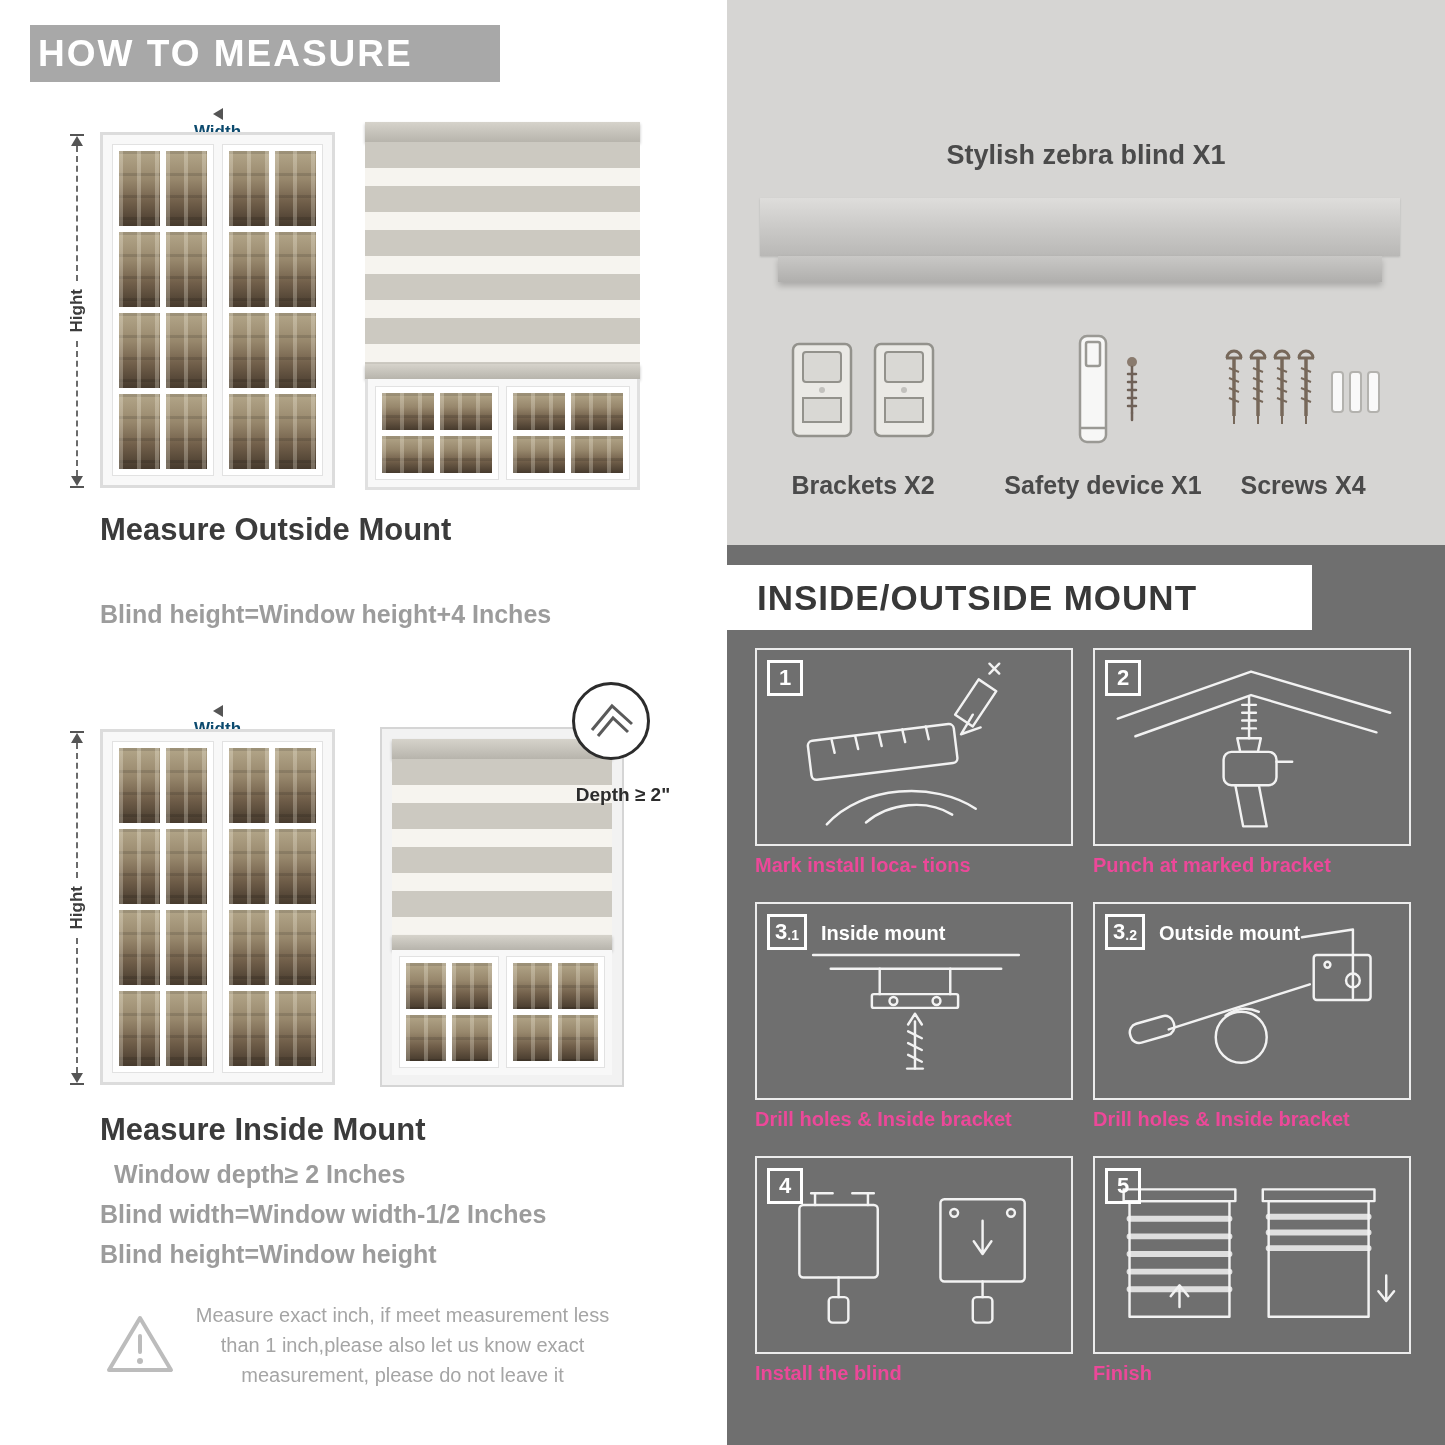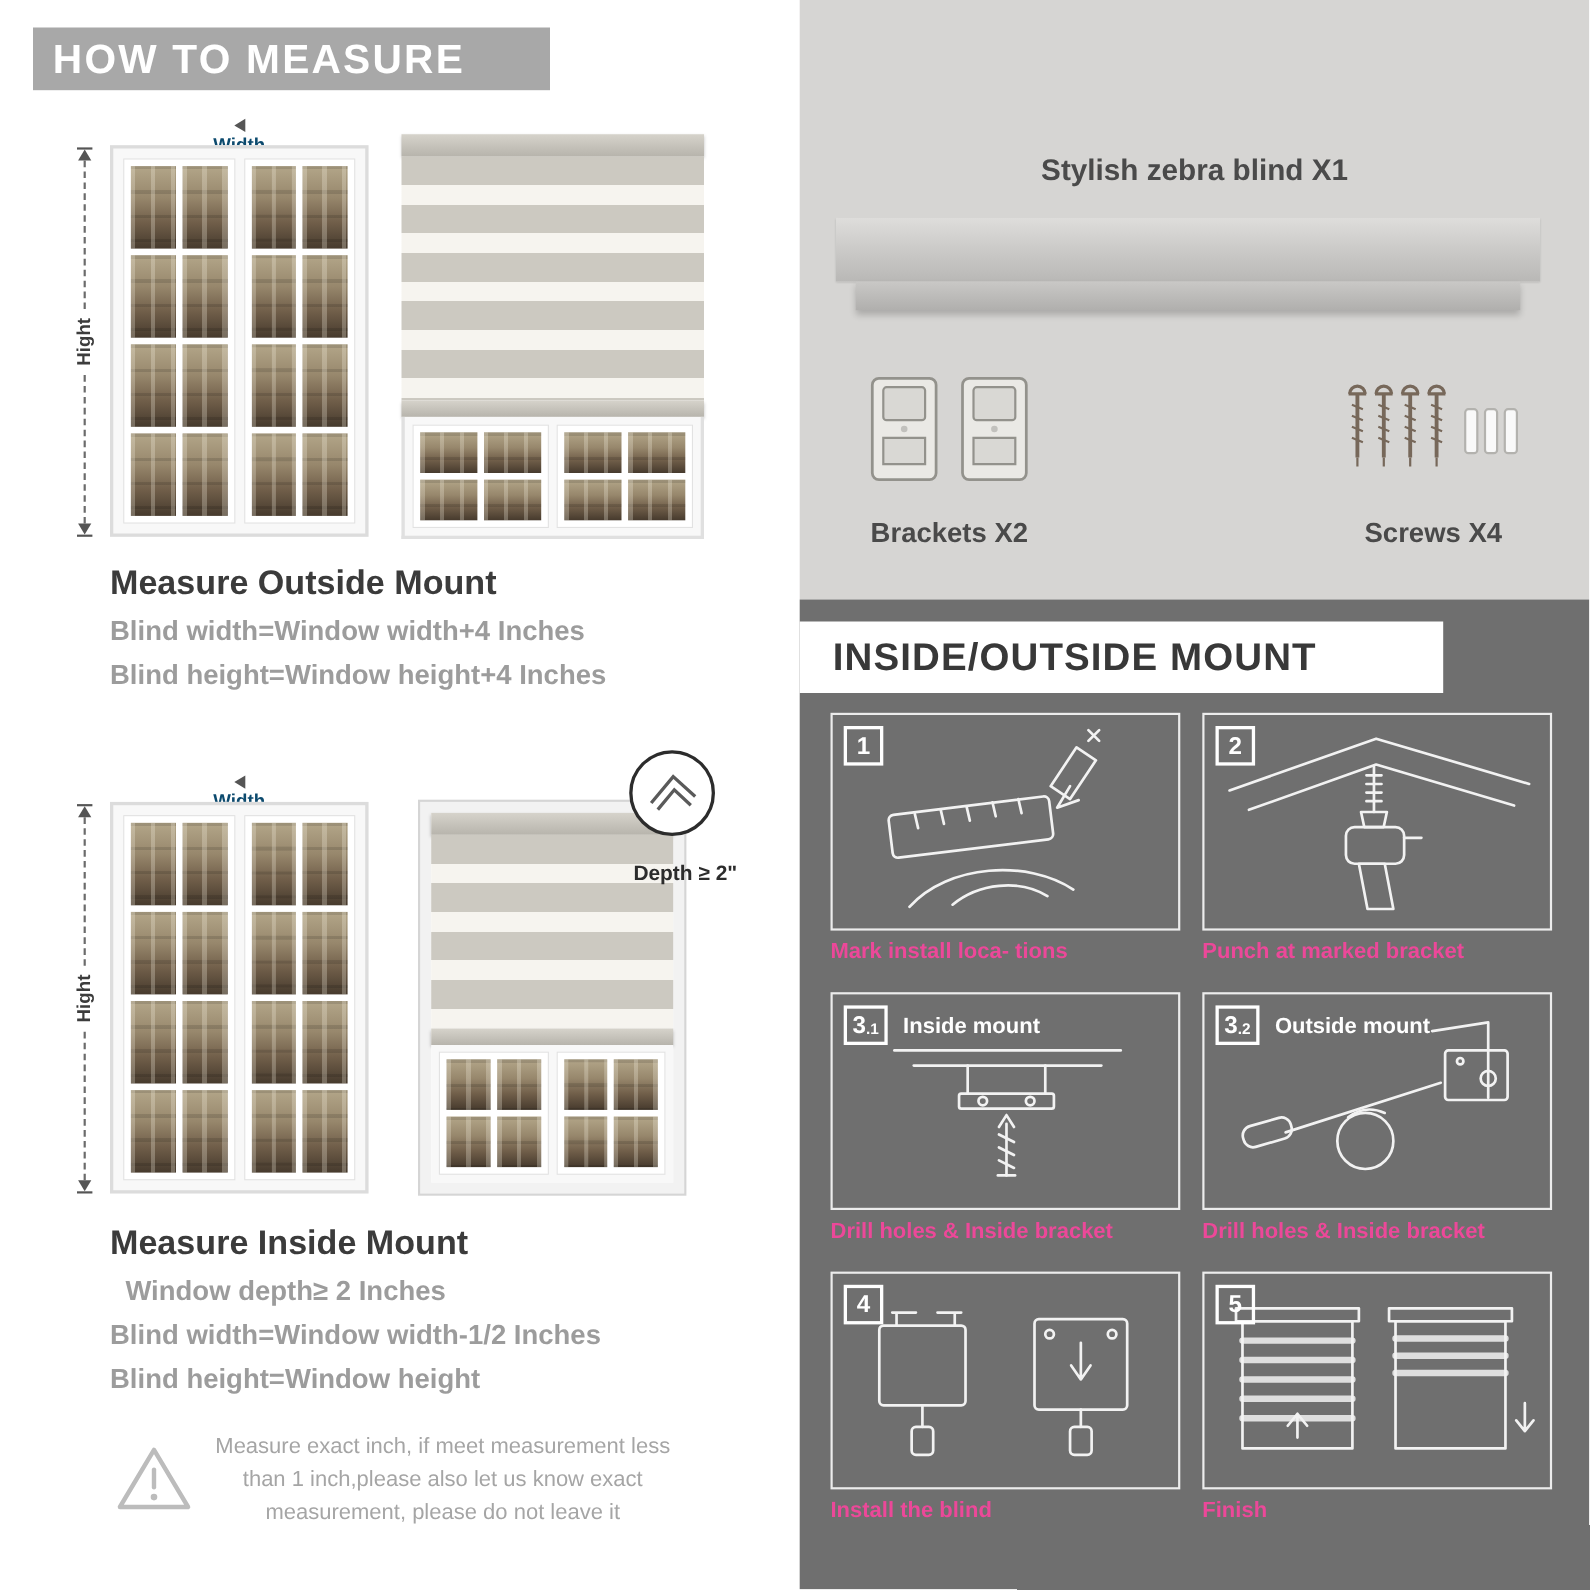--- a/index.html
+++ b/index.html
@@ -4,21 +4,21 @@
 <style>
   * { margin:0; padding:0; box-sizing:border-box; }
   html,body { background:#fff; }
   body { font-family:"Liberation Sans", sans-serif; }
   .page { position:relative; width:1445px; height:1445px; background:#ffffff; overflow:hidden; }
   .abs { position:absolute; }
 
   
   .htm-banner { left:30px; top:25px; width:470px; height:57px; background:#a8a8a8;
     color:#fff; font-size:37px; font-weight:bold; letter-spacing:2px;
-    display:flex; align-items:center; padding-left:18px; }
+    display:flex; align-items:center; padding-left:8px; }
 
   .section-title { font-size:31px; font-weight:bold; color:#3b3b3b; }
   .formula { font-size:25px; font-weight:bold; color:#9c9c9c; }
 
   
   .h-measure { display:flex; align-items:center; height:16px; color:#0c4a6e;flex-direction:column; }
   .h-measure .cap { width:2px; height:14px; background:#555; }
   .h-measure .dash { flex:1; border-top:2px dashed #6b6b6b; }
   .h-measure .lbl { padding:0 8px; font-size:17px; font-weight:bold; }
   .tri-l { width:0;height:0;border-top:6px solid transparent;border-bottom:6px solid transparent;border-right:10px solid #555; }
@@ -156,21 +156,20 @@
       <div class="sash r2">
         <div class="pane"></div>
           <div class="pane"></div>
         <div class="pane"></div>
           <div class="pane"></div>
       </div>
     </div>
   </div>
 
   <div class="abs section-title" style="left:100px; top:512px;">Measure Outside Mount</div>
-  <div class="abs formula" style="left:100px; top:560px;">Blind width=Window width+4 Inches</div>
   <div class="abs formula" style="left:100px; top:600px;">Blind height=Window height+4 Inches</div>
 
   <div class="abs h-measure" style="left:100px; top:705px; width:235px;">
     <span class="cap"></span>
     <span class="tri-l"></span>
     <span class="dash"></span>
     <span class="lbl">Width</span>
     <span class="dash"></span>
     <span class="tri-r"></span>
     <span class="cap"></span>
@@ -265,20 +264,36 @@
           <path d="M10 54 h38 v24 h-38 z" fill="#d9d8d4" stroke="#93928c" stroke-width="2"></path>
           <circle cx="29" cy="46" r="3" fill="#c2c1bd" stroke="none"></circle>
         </g>
       </defs>
       <use href="#bracket" x="10" y="12"></use>
       <use href="#bracket" x="92" y="12"></use>
     </svg>
     <span class="label">Brackets X2</span>
   </div>
 
+  <div class="inc-item" style="left:988px; width:230px;">
+    <svg width="150" height="118" viewBox="0 0 150 118">
+      <g stroke="#9a9994" stroke-width="2.5" fill="rgba(255,255,255,0.8)" stroke-linejoin="round">
+        <rect x="52" y="4" width="26" height="106" rx="7"></rect>
+        <rect x="58" y="10" width="14" height="24" rx="2" fill="none"></rect>
+        <path d="M52 96 h26" fill="none"></path>
+      </g>
+      <g stroke="#6f6157" stroke-width="2.5" fill="none" stroke-linecap="round">
+        <circle cx="104" cy="30" r="5" fill="#8a7b6e" stroke="none"></circle>
+        <path d="M104 35 v46"></path>
+        <path d="M100 42 h8 M100 50 h8 M100 58 h8 M100 66 h8 M100 74 h8"></path>
+        <path d="M104 81 l0 7"></path>
+      </g>
+    </svg>
+    <span class="label">Safety device X1</span>
+  </div>
 
   <div class="inc-item" style="left:1218px; width:170px;">
     <svg width="170" height="118" viewBox="0 0 170 118">
       <defs>
         <g id="screw">
           <path d="M-7 4 a7 7 0 0 1 14 0" fill="none" stroke="#77685a" stroke-width="3"></path>
           <path d="M-8 4 h16" stroke="#77685a" stroke-width="3" fill="none"></path>
           <path d="M0 4 v58" stroke="#77685a" stroke-width="3.5" fill="none"></path>
           <path d="M-5 14 l10 4 M-5 24 l10 4 M-5 34 l10 4 M-5 44 l10 4" stroke="#77685a" stroke-width="2" fill="none"></path>
           <path d="M0 62 l0 8" stroke="#77685a" stroke-width="2" fill="none"></path>

